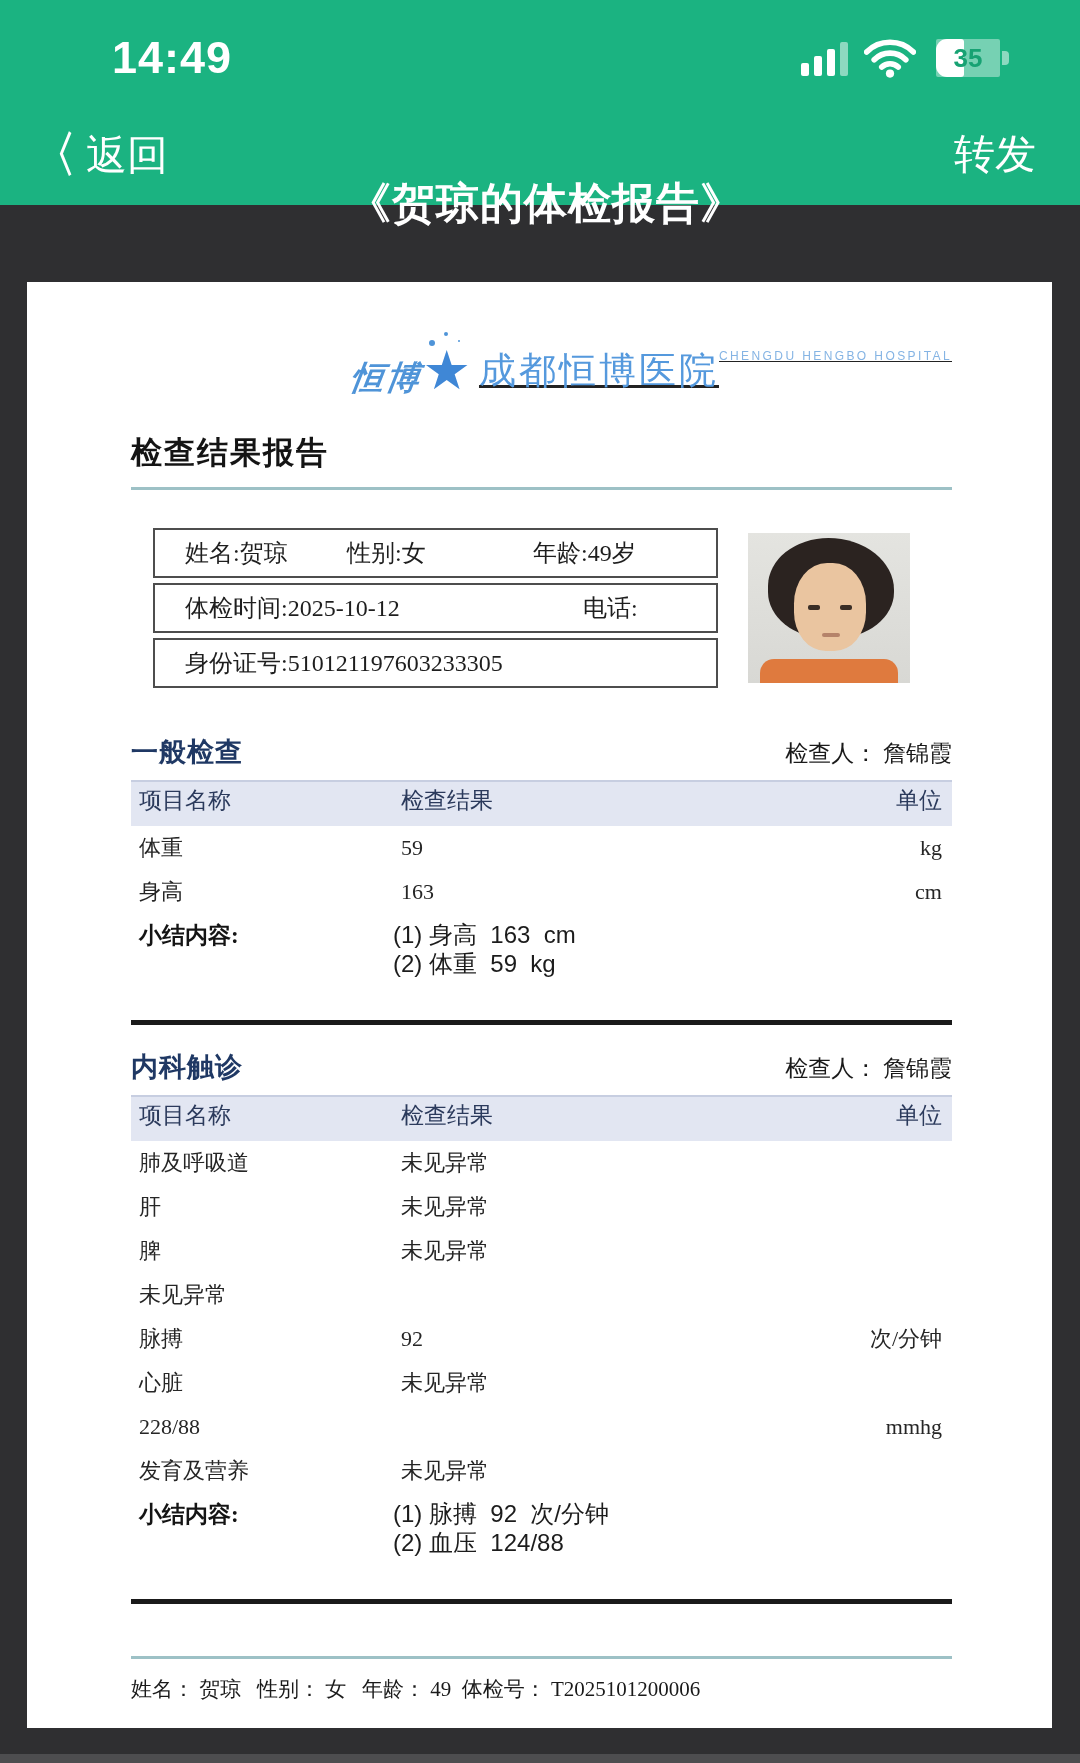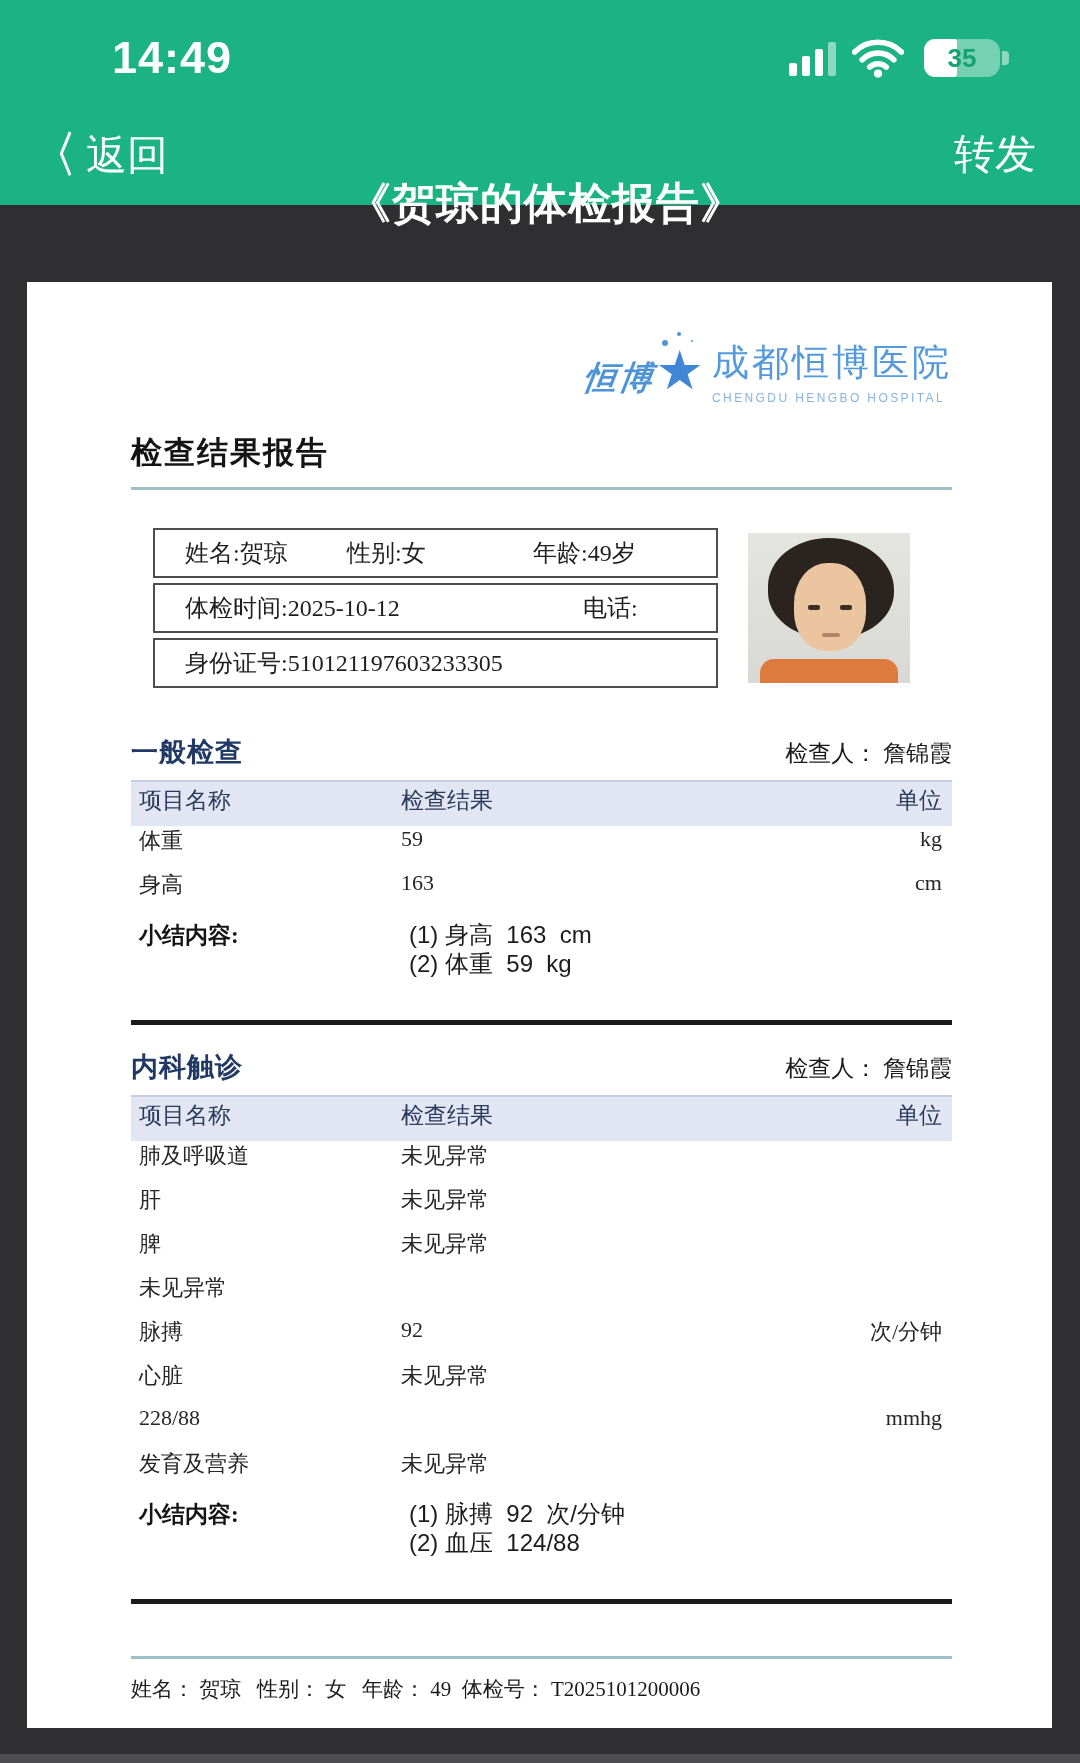--- a/index.html
+++ b/index.html
@@ -12,21 +12,21 @@
   }
 
   
   .app-header { position:absolute; top:0; left:0; width:1080px; height:205px; background:#1bb381; }
   .time { position:absolute; left:112px; top:32px; font-size:45px; font-weight:bold; color:#fff; letter-spacing:1px; }
   .status-icons { position:absolute; right:80px; top:36px; display:flex; align-items:center; gap:16px; height:44px; }
   .cell-bars { display:flex; align-items:flex-end; gap:5px; height:36px; }
   .cell-bars .bar { width:8px; background:#fff; border-radius:2px; }
   .b1{height:13px;} .b2{height:20px;} .b3{height:27px;} .b4{height:34px; opacity:.5;}
   .wifi { width:52px; height:40px; display:block; }
-  .battery { position:relative; width:76px; height:38px; border-radius:13px; background:rgba(255,255,255,.40); margin-left:4px; }
+  .battery { position:relative; width:64px; height:38px; border-radius:2px; background:rgba(255,255,255,.40); margin-left:4px; }
   .battery .fill { position:absolute; left:0; top:0; bottom:0; width:43%; background:#fff; border-radius:11px 3px 3px 11px; }
   .battery .pct { position:absolute; inset:0; display:flex; align-items:center; justify-content:center; font-size:26px; font-weight:bold; color:#17a273; }
   .battery .nub { position:absolute; right:-9px; top:12px; width:7px; height:14px; background:rgba(255,255,255,.5); border-radius:0 4px 4px 0; }
 
   .nav-row { position:absolute; left:0; right:0; bottom:20px; height:58px; color:#fff; }
   .back-btn { position:absolute; left:34px; top:0; display:flex; align-items:center; font-size:41px; cursor:pointer; }
   .back-chevron { font-size:42px; margin-right:10px; font-weight:bold; transform:scaleY(1.15); }
   .nav-title { position:absolute; left:172px; right:160px; top:0; text-align:center; font-size:43px; font-weight:bold; letter-spacing:1px;margin-top:48px; }
   .share-btn { position:absolute; right:44px; top:0; font-size:41px; cursor:pointer; }
 
@@ -37,21 +37,21 @@
     background:#ffffff; color:#222;
     font-family:"Liberation Serif", serif;
   }
   .page-inner { padding:50px 100px 0 104px; }
 
   
   .logo-row { display:flex; justify-content:flex-end; align-items:center; height:78px; }
   .logo-badge { color:#4f94d8; font-style:italic; font-weight:bold; font-size:33px; letter-spacing:2px; transform:skewX(-8deg); font-family:"Liberation Sans",sans-serif; margin-top:14px; }
   .logo-star { position:relative; color:#3f87d6; font-size:54px; line-height:1; margin:0 8px 0 2px; }
   .logo-star::before { content:""; position:absolute; width:6px; height:6px; border-radius:50%; background:#4f94d8; top:-4px; left:6px; box-shadow:14px -9px 0 -1px #4f94d8, 27px -2px 0 -2px #4f94d8; }
-  .logo-names { display:flex; flex-direction:column; font-family:"Liberation Sans",sans-serif; }
+  .logo-names { display:flex; font-family:"Liberation Sans",sans-serif;text-decoration:underline; }
   .logo-cn { font-size:37px; color:#5599dd; letter-spacing:3px; font-weight:500; }
   .logo-en { font-size:12px; color:#85b4e4; letter-spacing:2.4px; margin-top:3px; }
 
   .report-title { margin-top:22px; font-size:31px; font-weight:bold; color:#141414; letter-spacing:2px; }
   .teal-rule { margin-top:13px; border-bottom:3px solid #9dc1c6; }
 
   
   .info-wrap { display:flex; margin-top:38px;align-items:center; }
   .info-box { width:565px; margin-left:22px; display:flex; flex-direction:column; gap:5px; }
   .info-row { border:2px solid #4d4d4d; height:50px; display:flex; align-items:center; padding-left:30px; font-size:24px; color:#1e1e1e; }
@@ -62,23 +62,23 @@
   .photo .face { position:absolute; top:30px; left:46px; width:72px; height:88px; background:#eac5a0; border-radius:46% 46% 44% 44%; }
   .photo .eyes { position:absolute; top:72px; left:60px; width:12px; height:5px; background:#3a2e26; border-radius:2px; box-shadow:32px 0 0 #3a2e26; }
   .photo .mouth { position:absolute; top:100px; left:74px; width:18px; height:4px; background:#b5836a; border-radius:2px; }
   .photo .shirt { position:absolute; bottom:0; left:12px; width:138px; height:24px; background:#df7a3e; border-radius:14px 14px 0 0; }
 
   
   .sec-head { display:flex; justify-content:space-between; align-items:baseline; margin-top:46px; }
   .sec-title { font-size:27px; font-weight:bold; color:#1f3864; letter-spacing:1px; }
   .examiner { font-size:23px; color:#1a1a1a; }
   .thead { display:flex; align-items:center; height:46px; margin-top:10px; background:#e2e6f2; border-top:2px solid #c7cee1; color:#2b3a5c; font-size:23px; padding:0 10px 8px 8px; }
-  .trow { display:flex; height:44px; font-size:22px; color:#262626; padding:0 10px 0 8px; }
+  .trow { display:flex; align-items:center; height:44px; font-size:22px; color:#262626; padding:0 10px 0 8px; }
   .c1 { width:262px; flex:none; } .c2 { flex:1; } .c3 { width:150px; flex:none; text-align:right; }
-  .summary { display:flex; margin-top:6px; padding-left:8px;gap:16px; }
+  .summary { display:flex; margin-top:6px; padding-left:8px; }
   .sum-label { width:254px; flex:none; font-size:23px; font-weight:bold; color:#141414; }
   .sum-lines { font-family:"Liberation Sans",sans-serif; font-size:24px; color:#1c1c1c; line-height:29px; }
   .sum-lines div { white-space:pre; }
   .divider { margin-top:42px; border-top:5px solid #1a1a1a; }
   .sec2-head { margin-top:24px; }
 
   .footer-rule { margin-top:52px; border-bottom:3px solid #9dc1c6; }
   .report-footer { margin-top:16px; font-size:21px; color:#1a1a1a; white-space:pre; }
 
   .home-strip { position:absolute; left:0; right:0; bottom:0; height:9px; background:#4d4d4f; }

